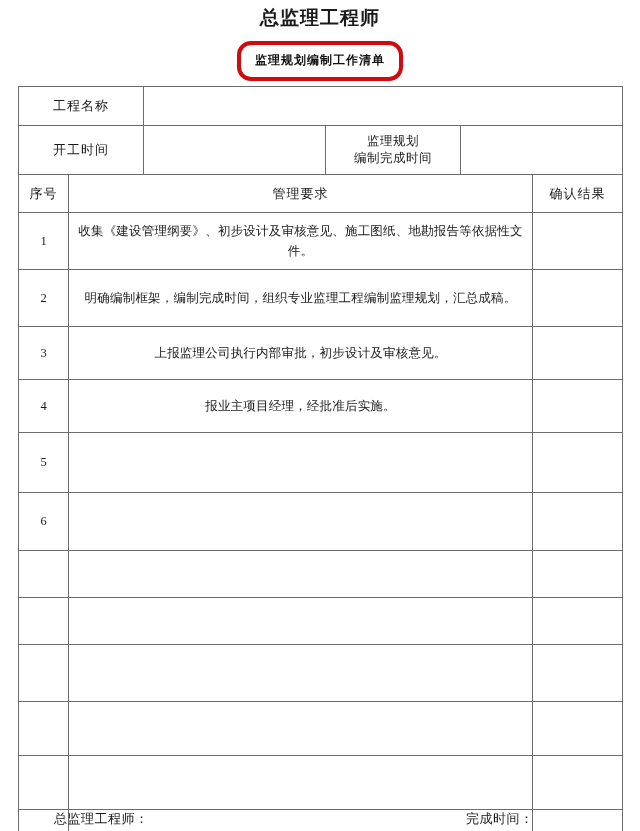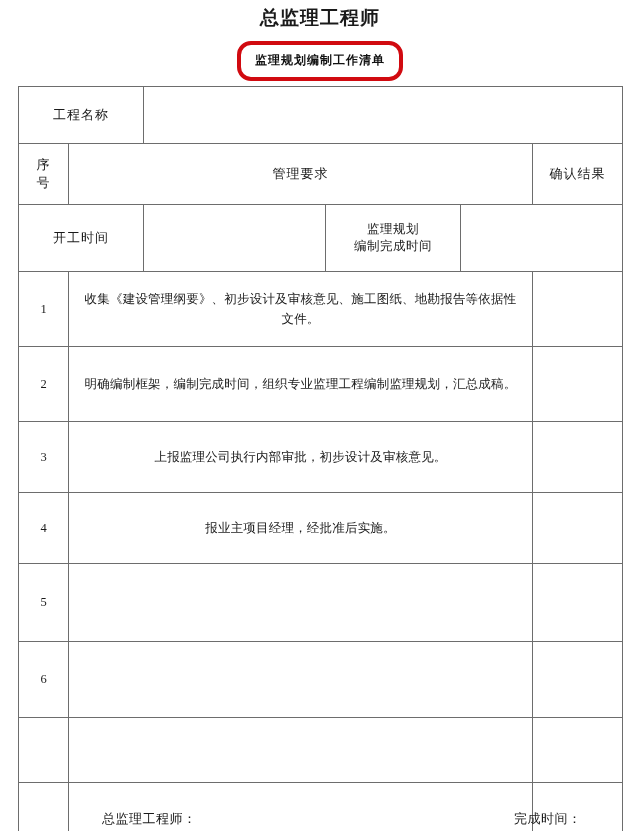--- a/index.html
+++ b/index.html
@@ -67,21 +67,21 @@
     position: absolute;
     left: 18px;
     top: 86px;
     width: 604px;
     border-collapse: collapse;
     table-layout: fixed;
     font-size: 12.5px;
   }
   .sheet td {
     border: 1px solid #6d6d6d;
-    padding: 12px;
+    padding: 3px;
     vertical-align: middle;
     background: #ffffff;
   }
 
   .pad-cell { padding: 3px 6px; }
 
   .label-cell {
     text-align: center;
     font-size: 13px;
     letter-spacing: 1px;
@@ -130,21 +130,20 @@
     top: 808px;
     width: 604px;
     height: 22px;
     font-size: 13px;
     letter-spacing: 0.5px;
   }
   .sig-item {
     position: absolute;
     top: 2px;
     white-space: nowrap;
-    margin-left: 48px;
   }
   .sig-engineer { left: 36px; }
   .sig-date { left: 448px; }
 </style>
 </head>
 <body>
 
 <div class="page">
 
   <div class="doc-title">总监理工程师</div>
@@ -165,33 +164,33 @@
       <col style="width:90px">
     </colgroup>
     <tbody>
 
       <tr>
         <td colspan="2" class="label-cell" style="height:32px">工程名称</td>
         <td colspan="4" class="pad-cell"></td>
       </tr>
 
       <tr>
-        <td class="colhead" style="height:31px">序号</td>
-        <td colspan="4" class="colhead">管理要求</td>
-        <td class="colhead">确认结果</td>
-      </tr>
-
-      <tr>
         <td colspan="2" class="label-cell" style="height:42px">开工时间</td>
         <td class="pad-cell"></td>
         <td class="two-line">
           <div>监理规划</div>
           <div>编制完成时间</div>
         </td>
         <td colspan="2" class="pad-cell"></td>
+      </tr>
+
+      <tr>
+        <td class="colhead" style="height:31px">序号</td>
+        <td colspan="4" class="colhead">管理要求</td>
+        <td class="colhead">确认结果</td>
       </tr>
 
       <tr>
         <td class="idx-cell" style="height:50px">1</td>
         <td colspan="4" class="req-cell">收集《建设管理纲要》、初步设计及审核意见、施工图纸、地勘报告等依据性文件。</td>
         <td class="pad-cell"></td>
       </tr>
       <tr>
         <td class="idx-cell" style="height:50px">2</td>
         <td colspan="4" class="req-cell">明确编制框架，编制完成时间，组织专业监理工程编制监理规划，汇总成稿。</td>

